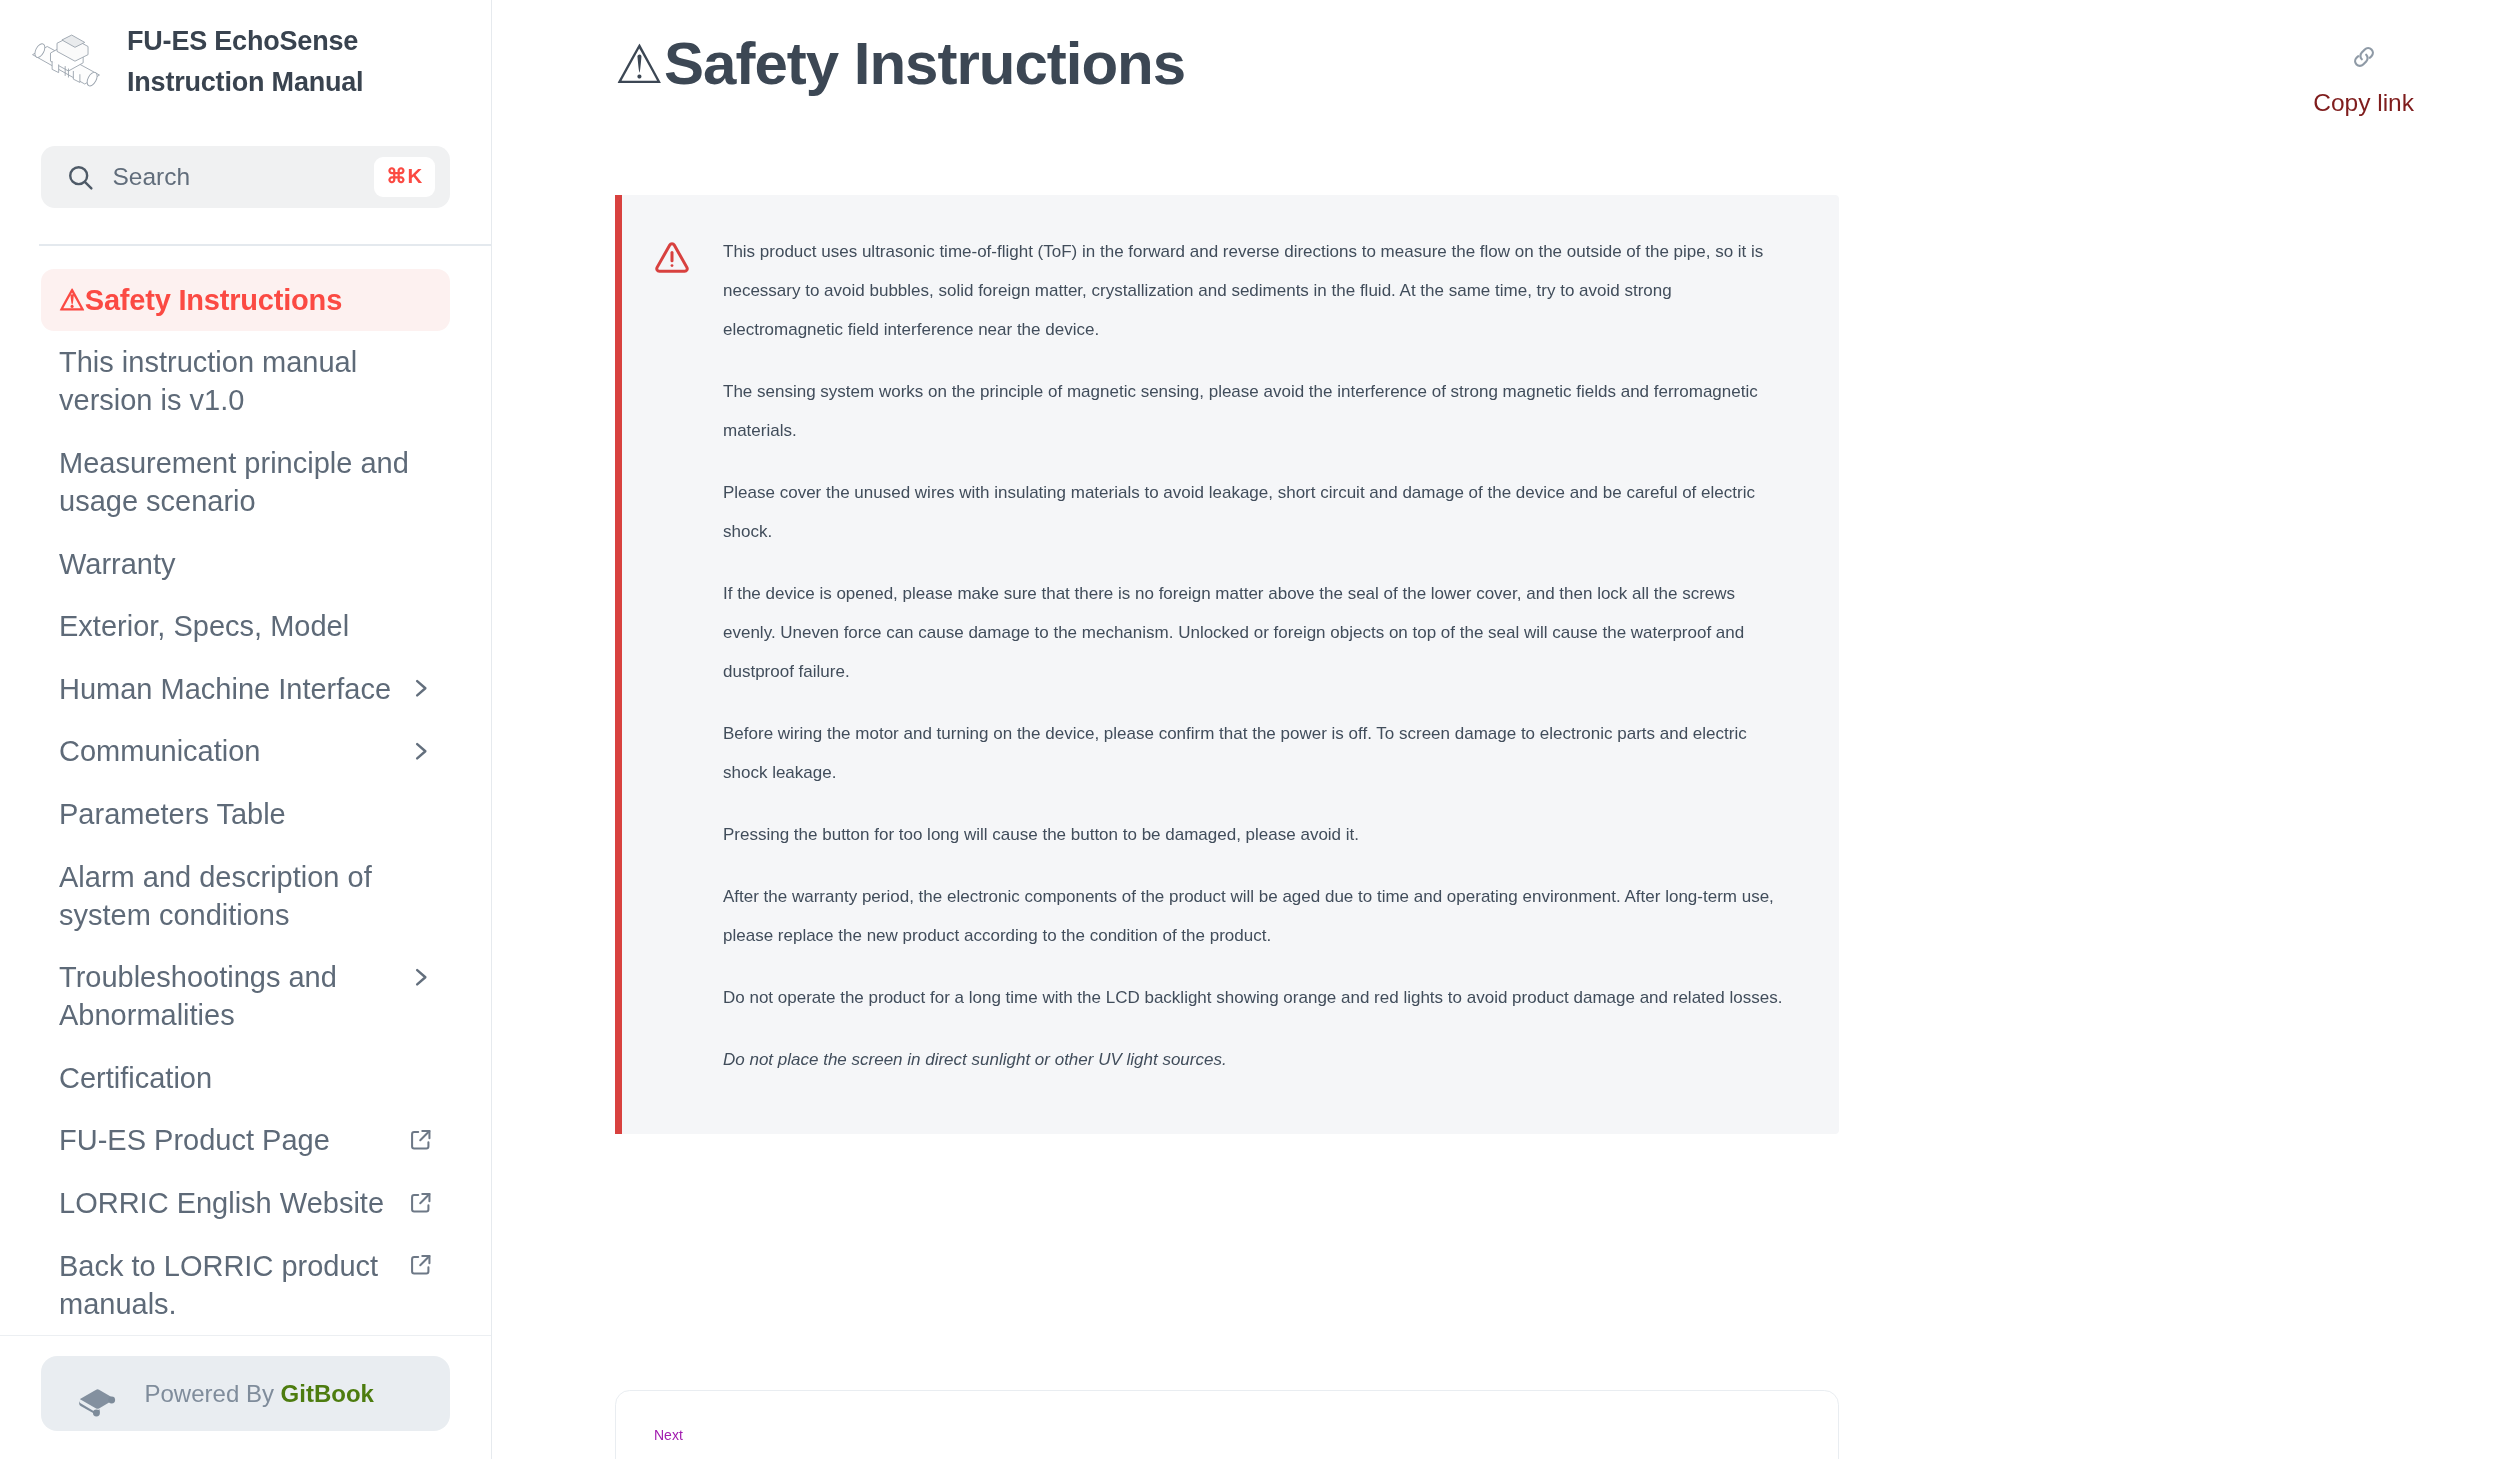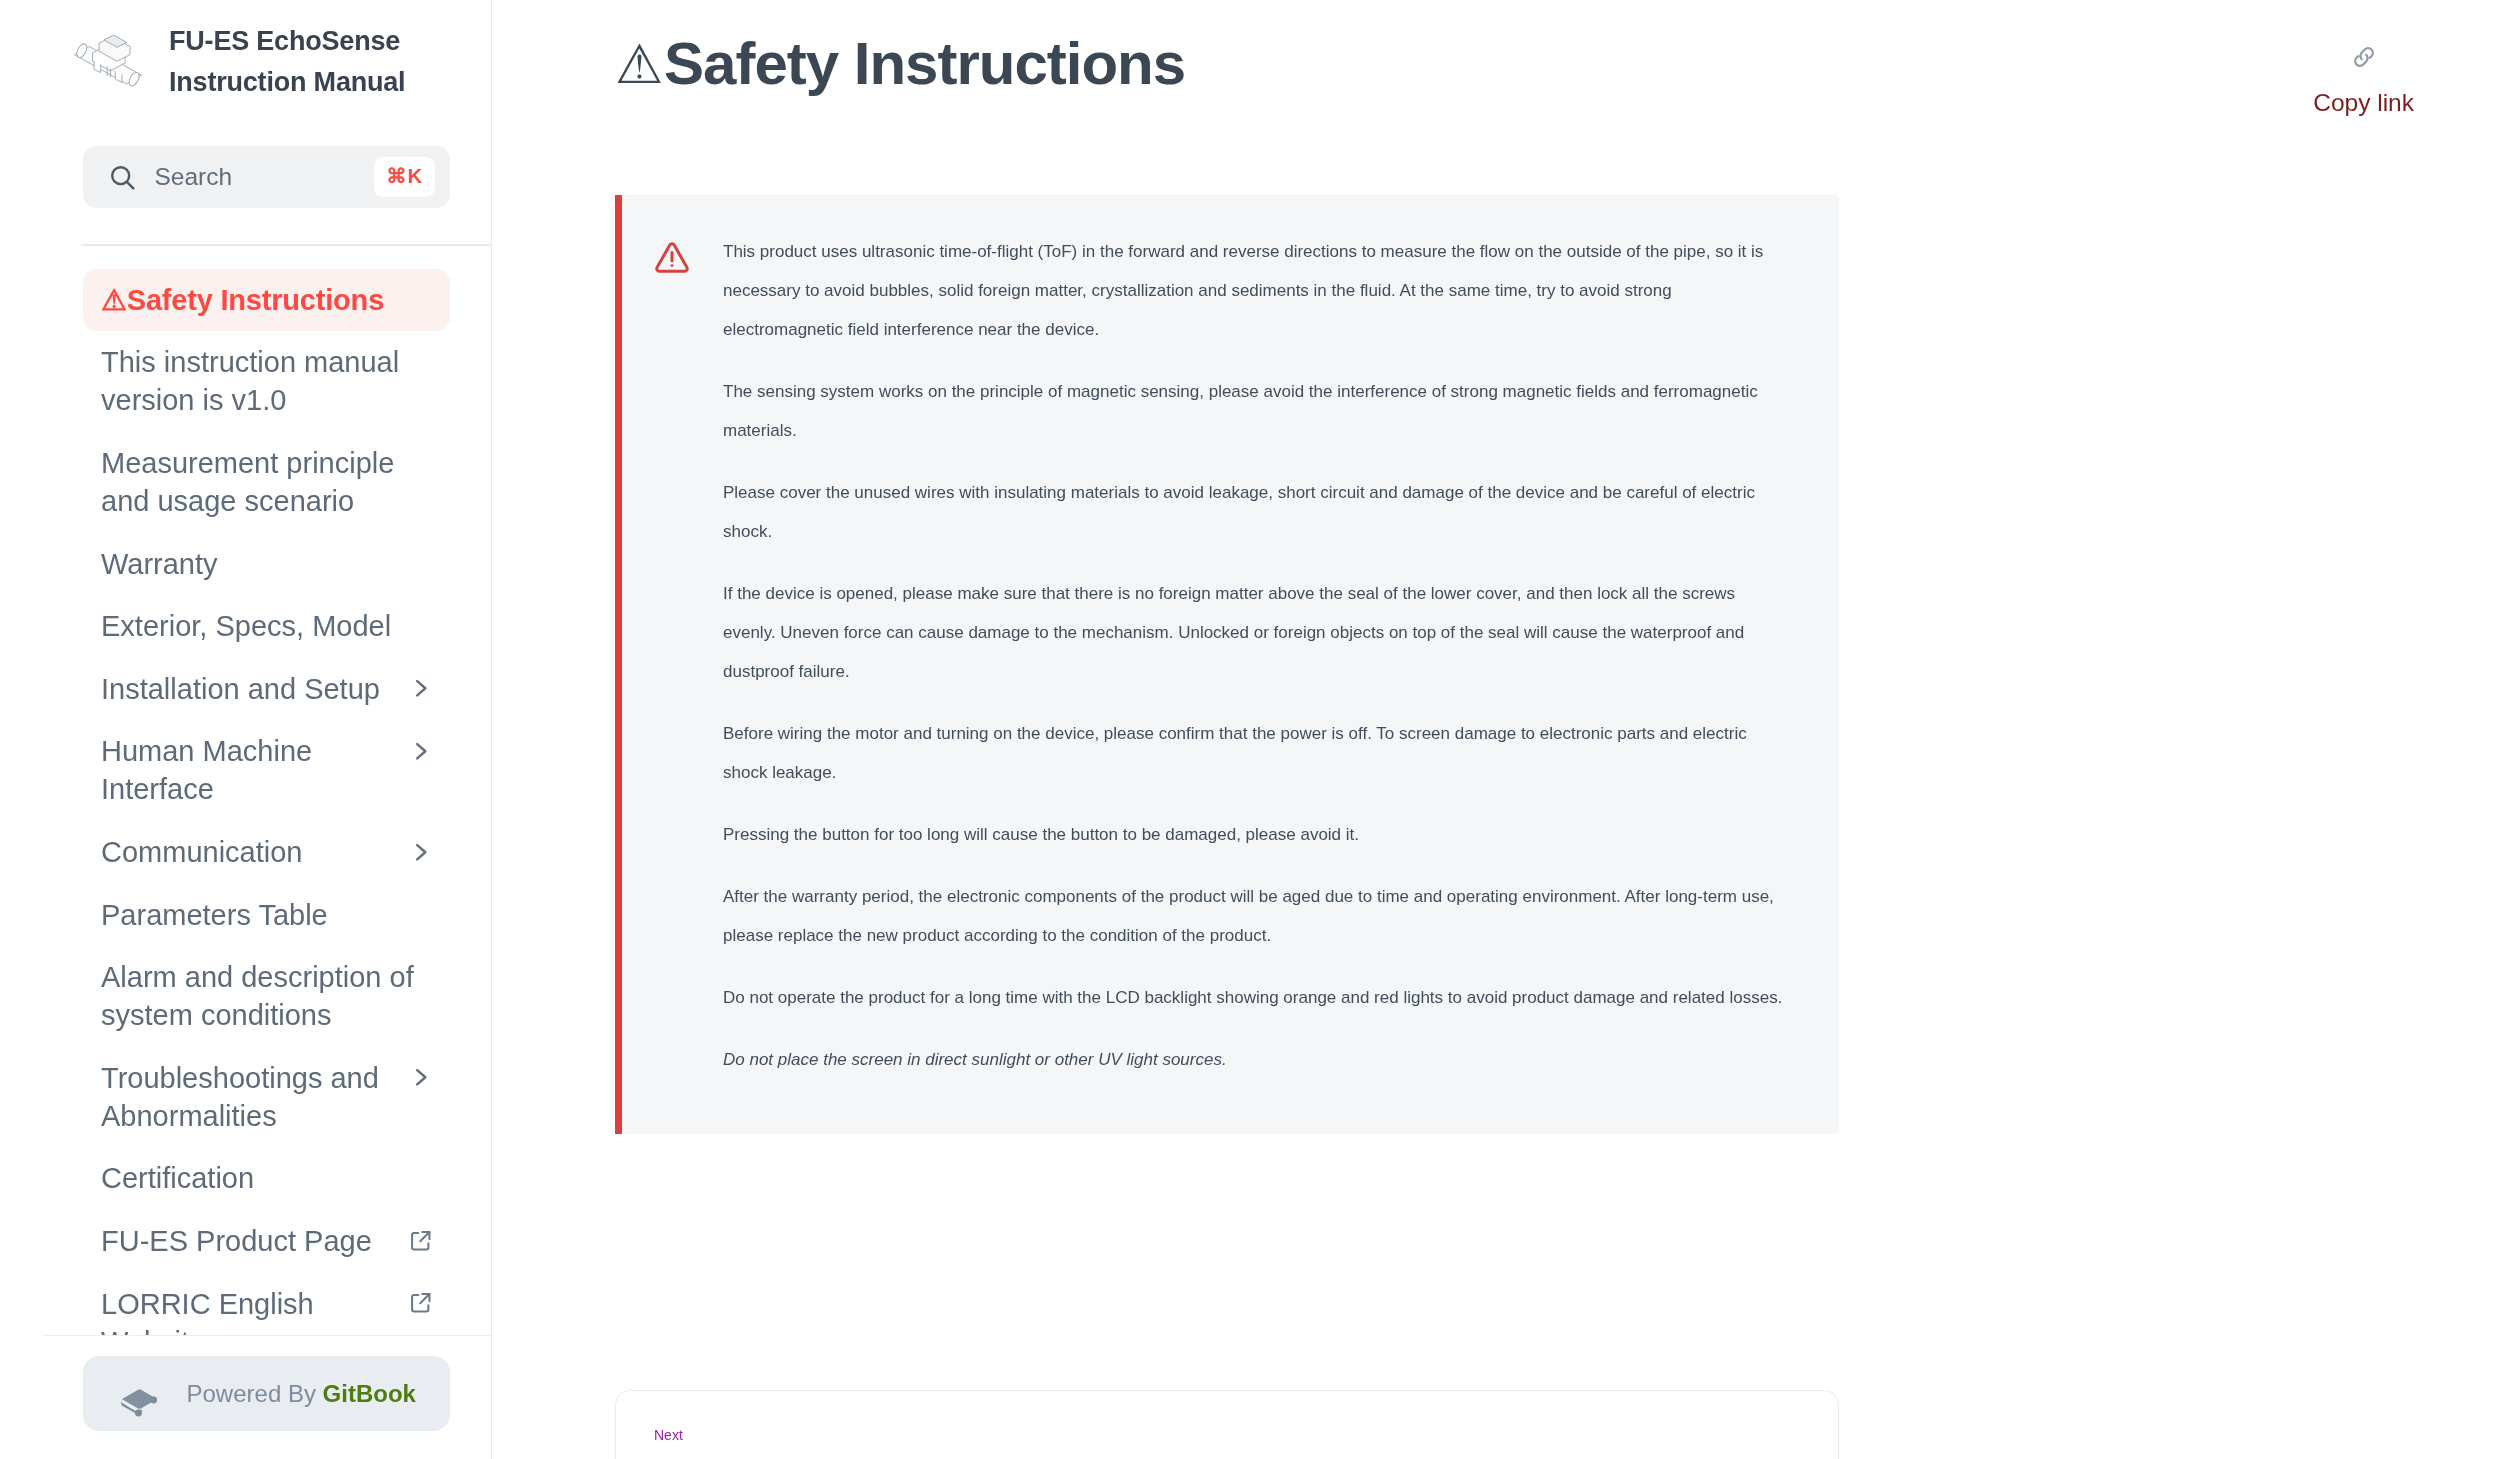--- a/index.html
+++ b/index.html
@@ -27,21 +27,20 @@
   
   .sidebar {
     width: 492px;
     min-width: 492px;
     height: 1460px;
     background: #ffffff;
     border-right: 1.6px solid #e6eaee;
     display: flex;
     flex-direction: column;
     position: relative;
-    padding-left: 42px;
   }
 
   .brand {
     display: flex;
     align-items: center;
     gap: 21px;
     padding: 21px 33px 18px 26px;
   }
 
   .brand-logo {
@@ -337,26 +336,20 @@
           <span class="label">This instruction manual version is v1.0</span>
         </a>
         <a class="nav-item">
           <span class="label">Measurement principle and usage scenario</span>
         </a>
         <a class="nav-item">
           <span class="label">Warranty</span>
         </a>
         <a class="nav-item">
           <span class="label">Exterior, Specs, Model</span>
-        </a>
-        <a class="nav-item">
-          <span class="label">Installation and Setup</span>
-          <svg class="chev" viewBox="0 0 24 24" fill="none" stroke="currentColor" stroke-width="2.4" stroke-linecap="round" stroke-linejoin="round">
-            <polyline points="9,5 17,12 9,19"></polyline>
-          </svg>
         </a>
         <a class="nav-item">
           <span class="label">Human Machine Interface</span>
           <svg class="chev" viewBox="0 0 24 24" fill="none" stroke="currentColor" stroke-width="2.4" stroke-linecap="round" stroke-linejoin="round">
             <polyline points="9,5 17,12 9,19"></polyline>
           </svg>
         </a>
         <a class="nav-item">
           <span class="label">Communication</span>
           <svg class="chev" viewBox="0 0 24 24" fill="none" stroke="currentColor" stroke-width="2.4" stroke-linecap="round" stroke-linejoin="round">

